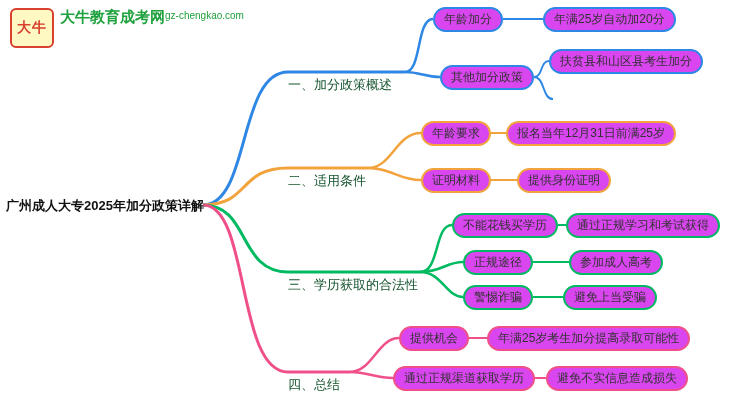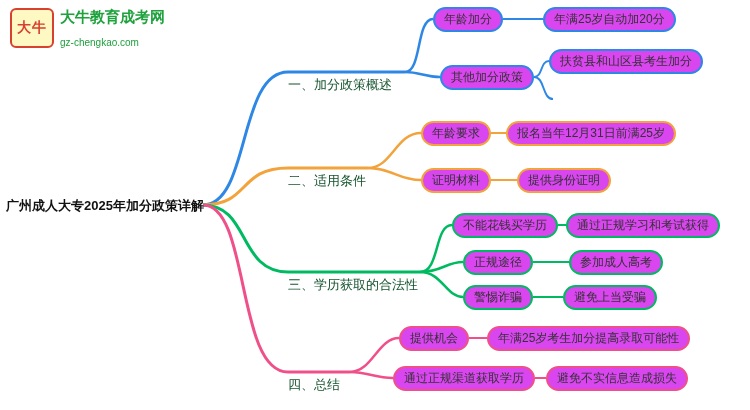--- a/index.html
+++ b/index.html
@@ -11,23 +11,23 @@
   .mindmap{position:absolute;inset:0;}
   svg.wires{position:absolute;left:0;top:0;pointer-events:none;}
 
   
   .logo-wrap{position:absolute;left:10px;top:8px;display:flex;align-items:flex-start;gap:6px;}
   .logo-box{
     width:40px;height:36px;border:2px solid #d8402f;border-radius:6px;background:#fef9c3;
     display:flex;align-items:center;justify-content:center;
     color:#d8402f;font-weight:bold;font-size:14px;letter-spacing:1px;
   }
-  .brand{display:flex;flex-direction:column;line-height:1.15;}
+  .brand{display:flex;line-height:1.15;}
   .brand-name{color:#1fa13d;font-weight:bold;font-size:15px;}
-  .brand-domain{color:#1fa13d;font-size:10px;margin-top:12px;}
+  .brand-domain{color:#1fa13d;font-size:10px;margin-top:2px;}
 
   
   .root{
     position:absolute;left:6px;top:197px;
     font-size:13px;font-weight:bold;color:#111;white-space:nowrap;
   }
 
   
   .blabel{
     position:absolute;font-size:13px;color:#14532d;white-space:nowrap;

